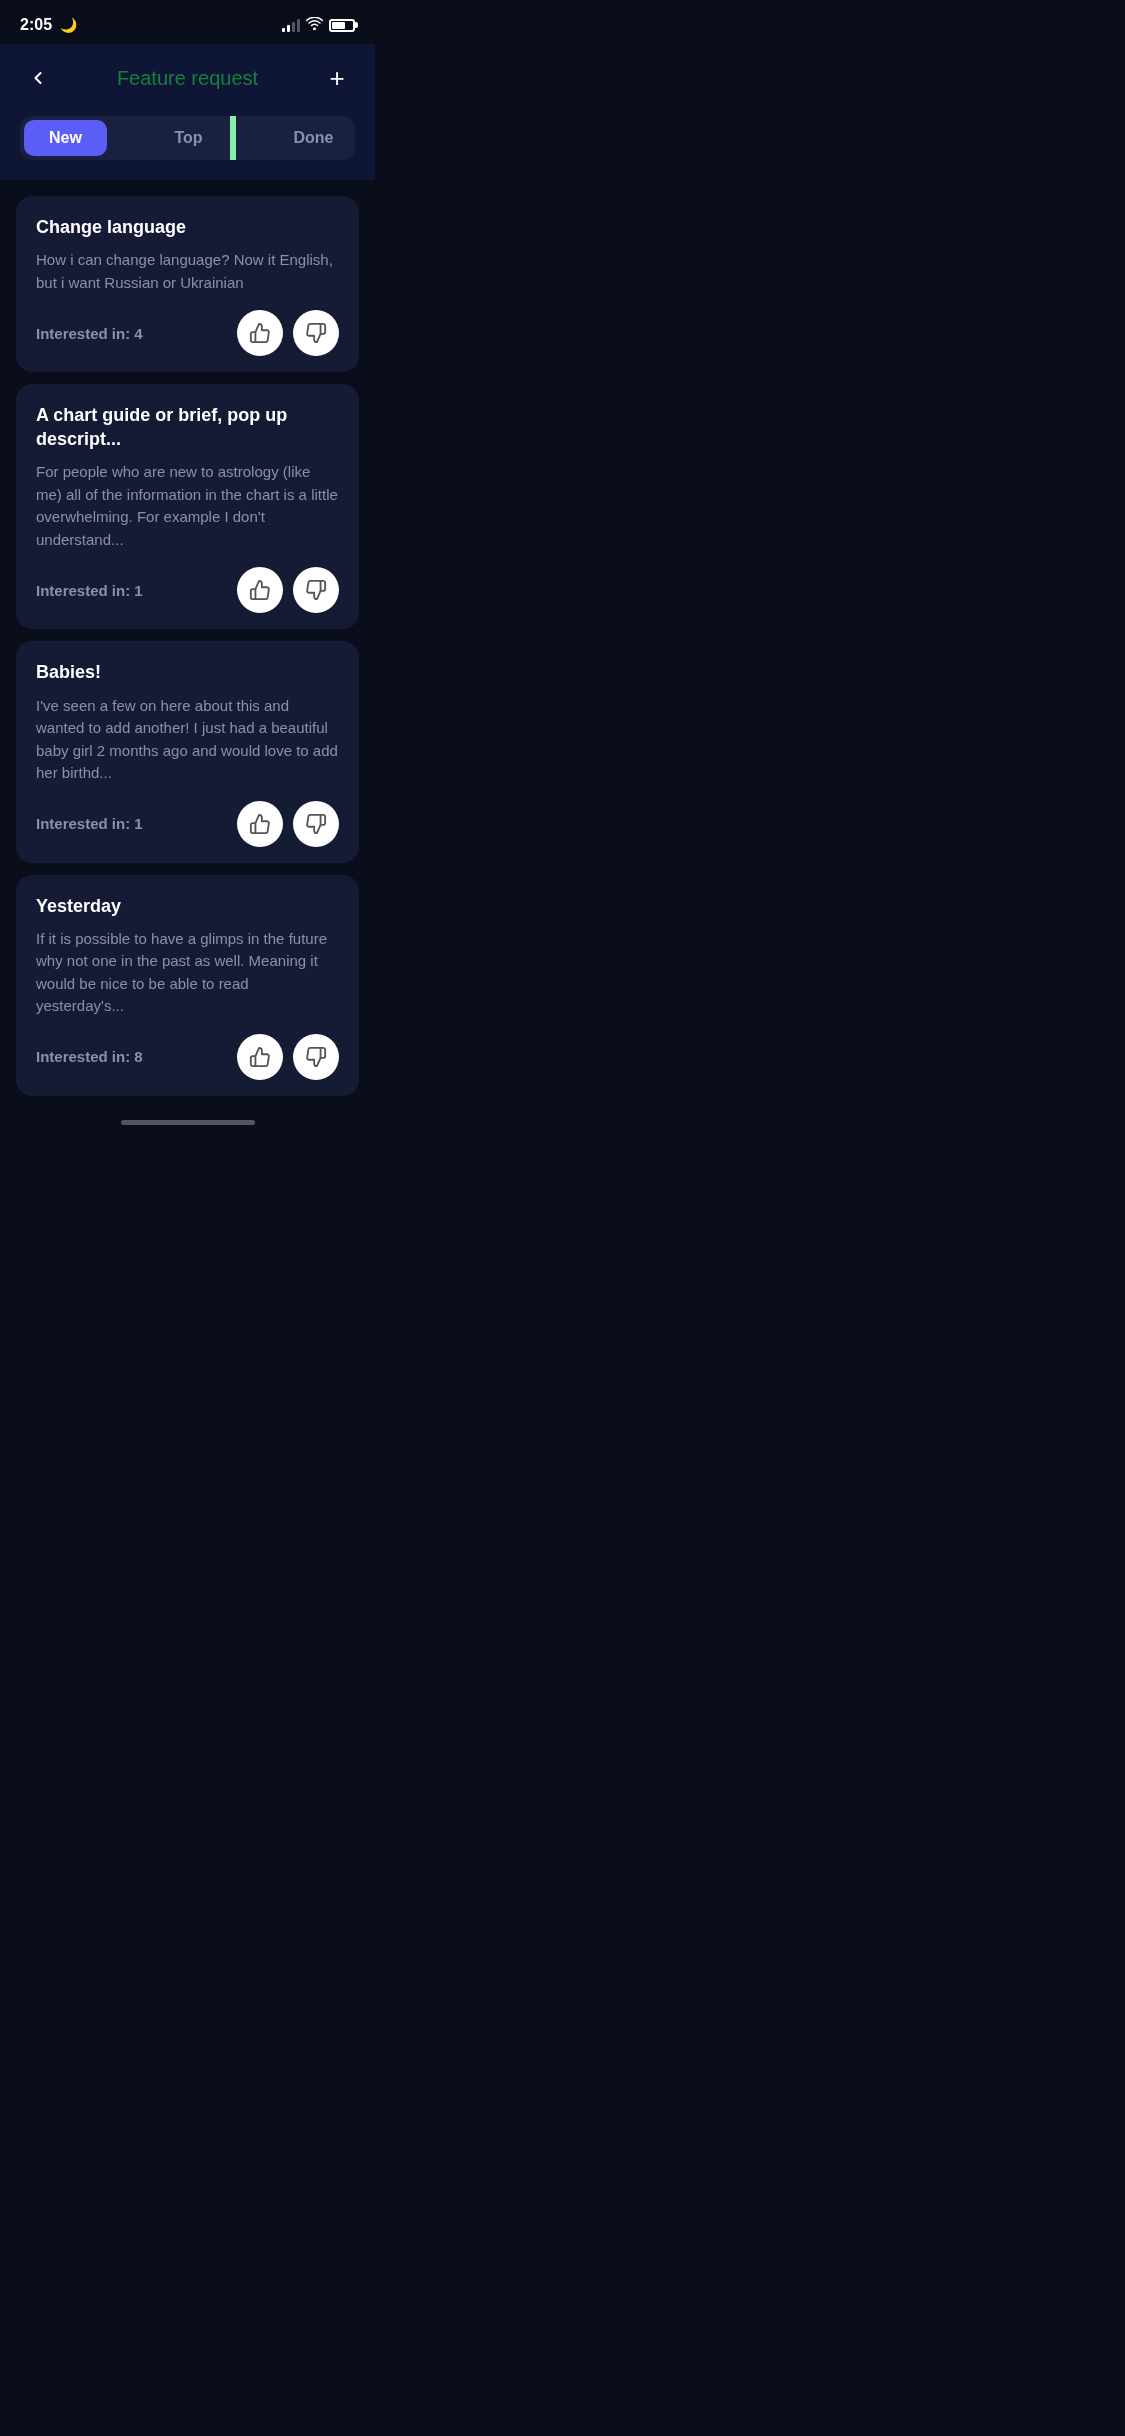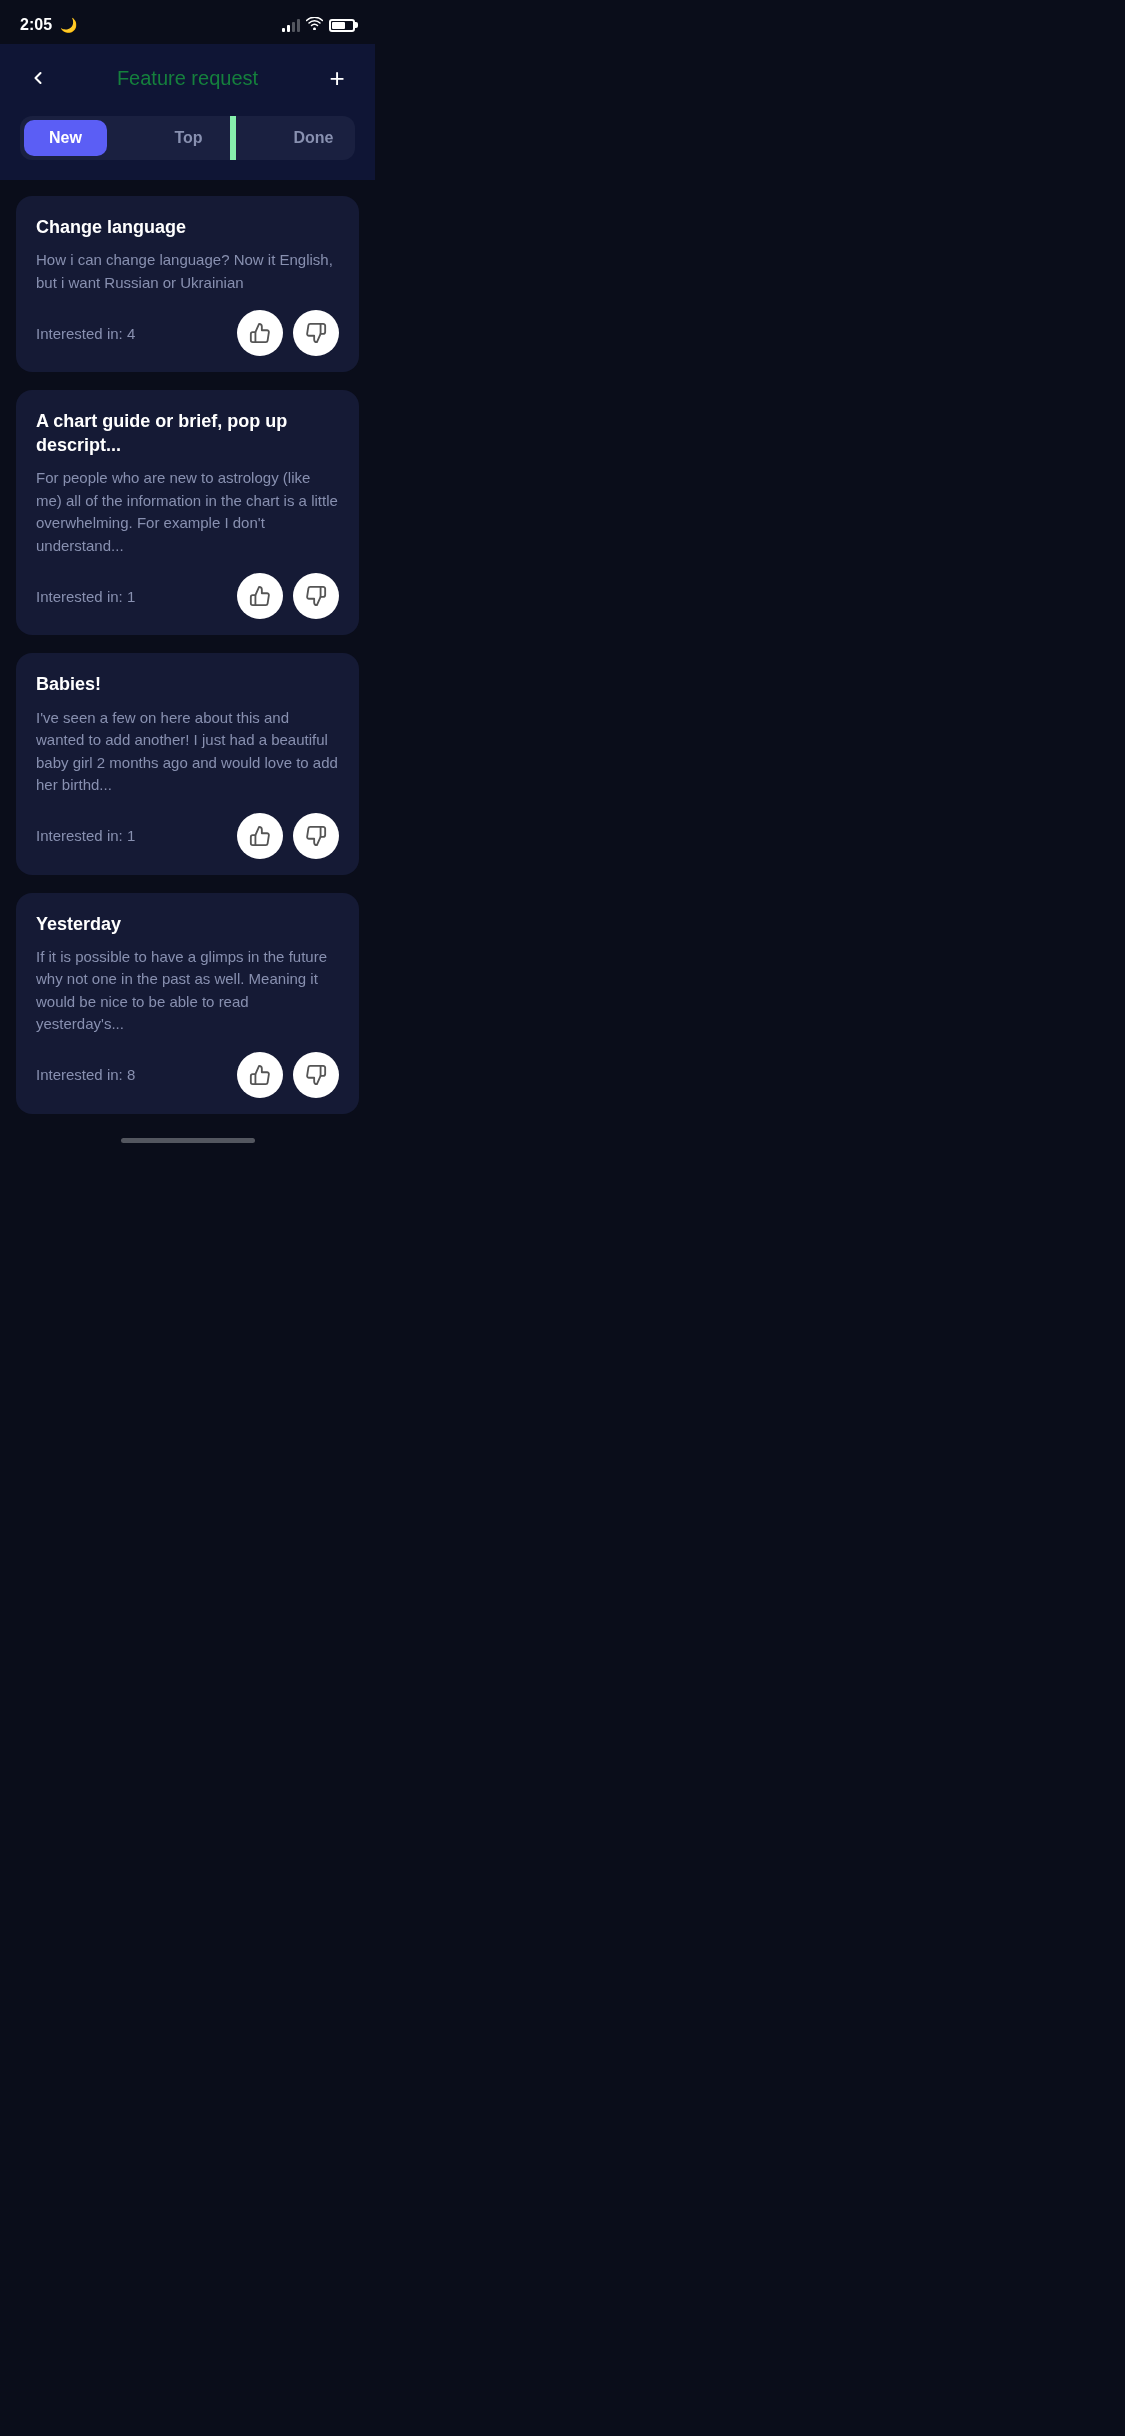--- a/index.html
+++ b/index.html
@@ -166,21 +166,21 @@
     .tab-item.top {
       border-right: 6px solid #86efac;
     }
 
     
     .content {
       background: #0a0d1a;
       padding: 16px 16px 0 16px;
       display: flex;
       flex-direction: column;
-      gap: 18px;
+      gap: 12px;
     }
 
     
     .card {
       background: #151a35;
       border-radius: 16px;
       padding: 20px 20px 16px 20px;
       position: relative;
     }
 
@@ -201,20 +201,21 @@
 
     .card-footer {
       display: flex;
       align-items: center;
       justify-content: space-between;
     }
 
     .interested-text {
       font-size: 15px;
       color: #8890b0;
+      font-weight: bold;
     }
 
     .vote-buttons {
       display: flex;
       gap: 10px;
     }
 
     .vote-btn {
       width: 46px;
       height: 46px;

